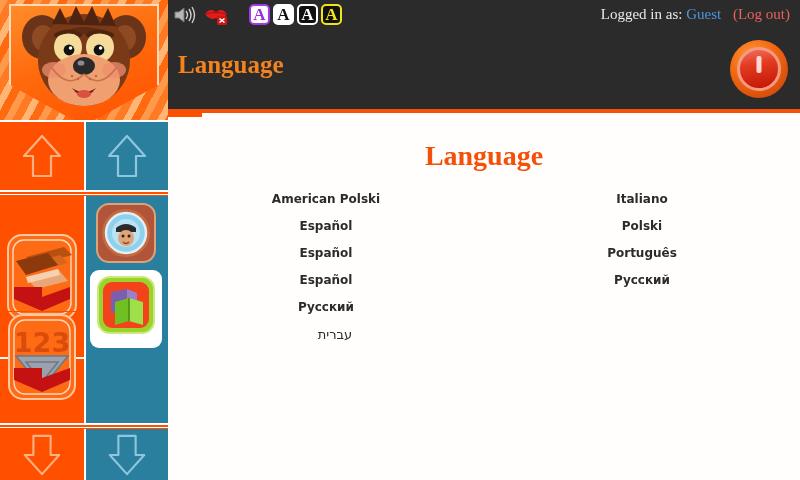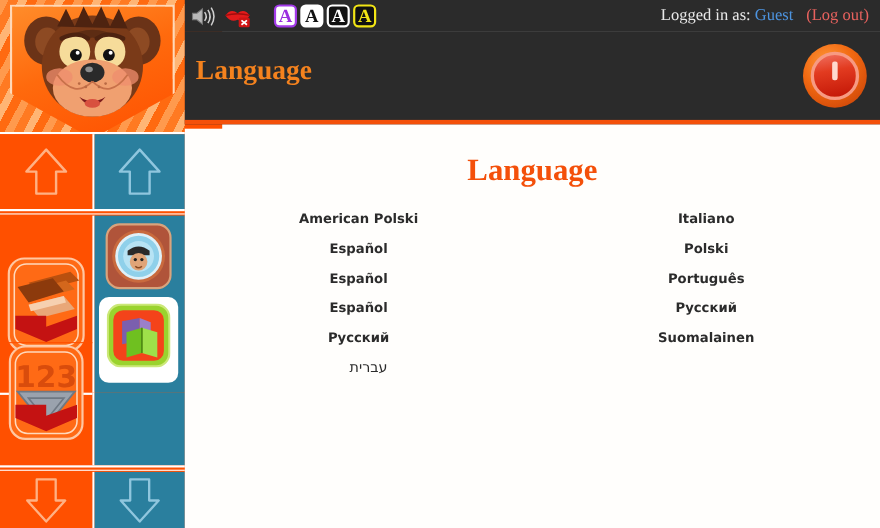--- a/index.html
+++ b/index.html
@@ -337,18 +337,17 @@
           <div class="lang-item">Español</div>
           <div class="lang-item">Español</div>
           <div class="lang-item">Русский</div>
           <div class="lang-item rtl">עברית</div>
         </div>
       <div class="lang-col">
           <div class="lang-item">Italiano</div>
           <div class="lang-item">Polski</div>
           <div class="lang-item">Português</div>
           <div class="lang-item">Русский</div>
-          <div class="lang-item">Suomalainen</div>
         </div>
     </div>
   </div>
 
 </div>
 
 </body></html>

